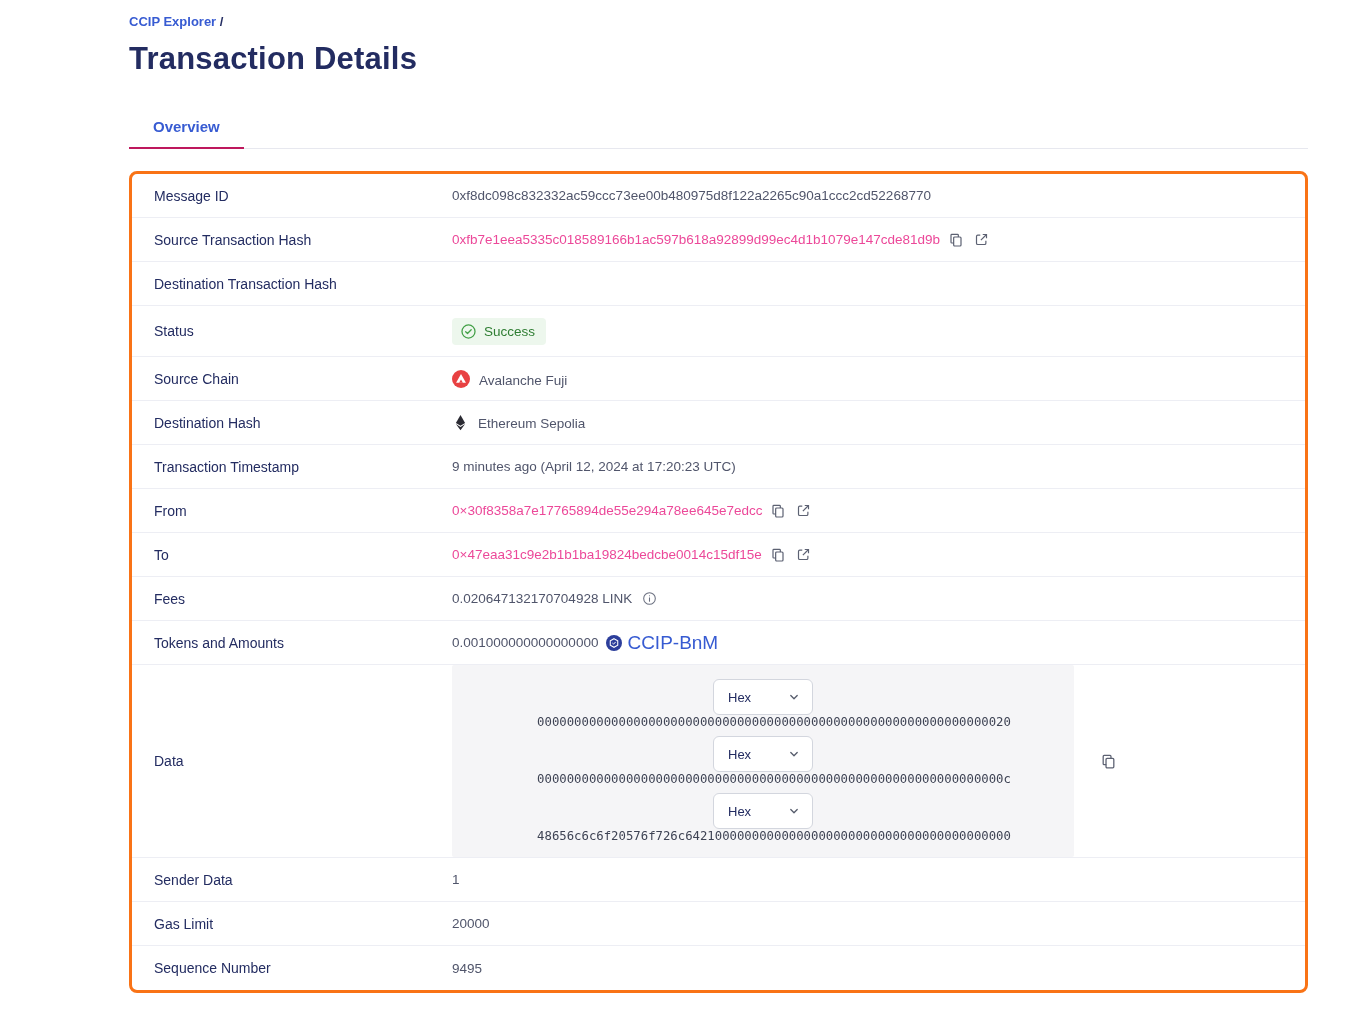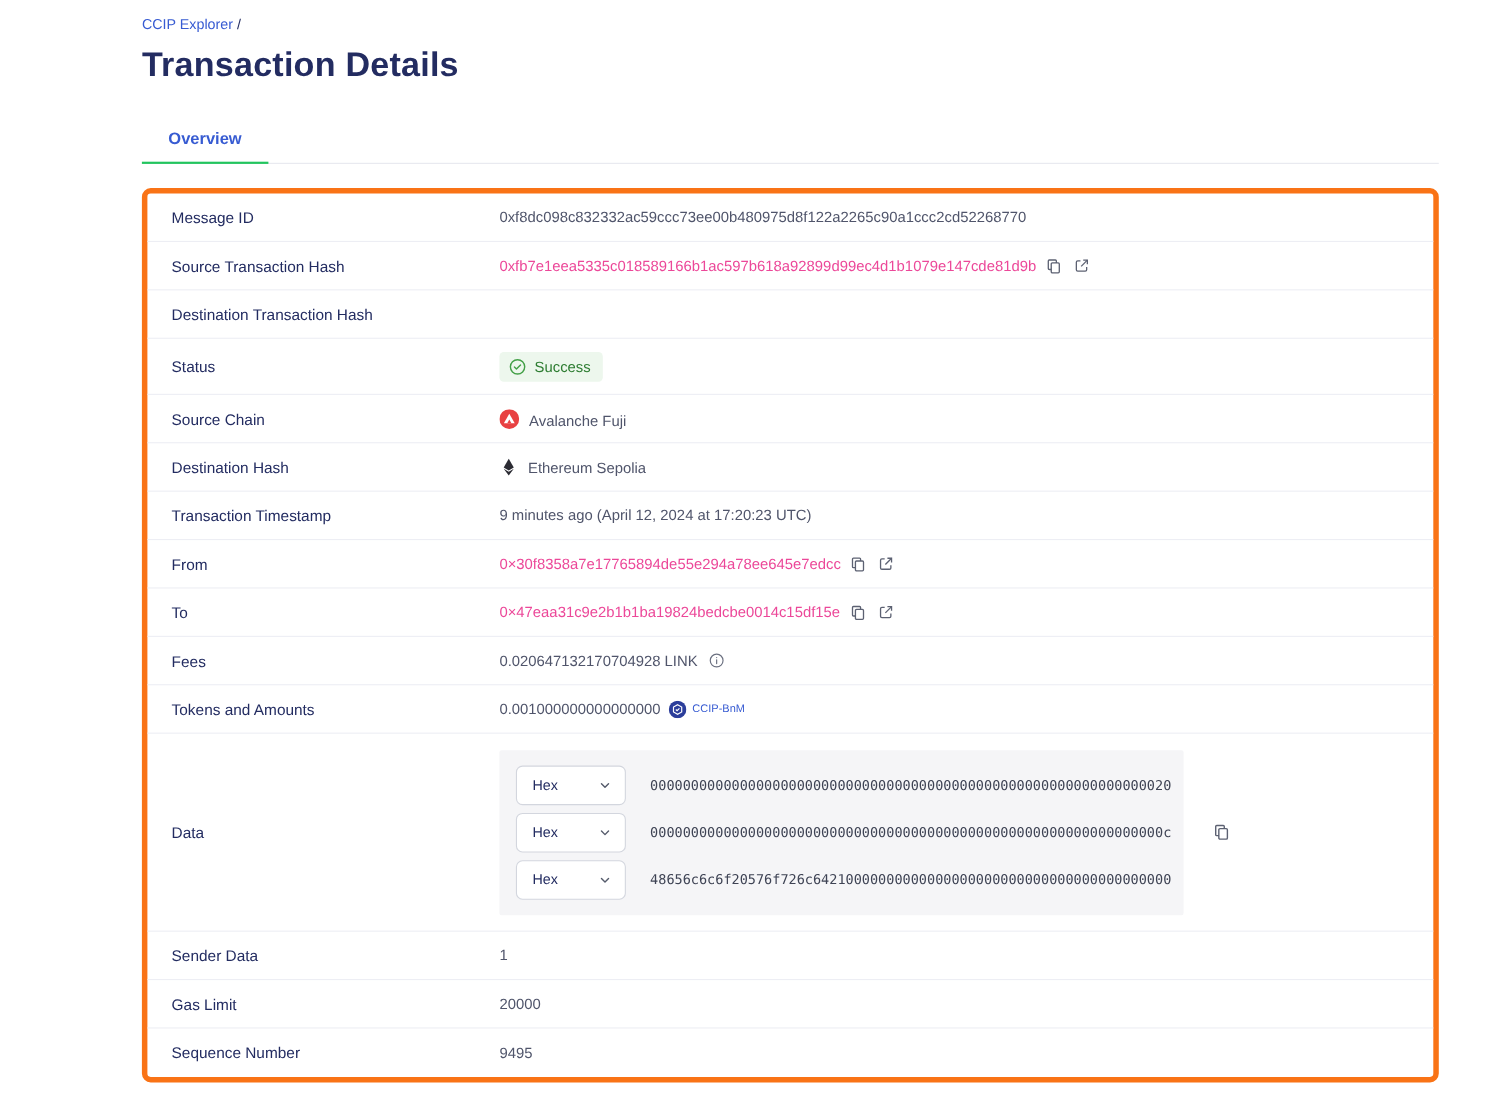--- a/index.html
+++ b/index.html
@@ -7,45 +7,45 @@
   body {
     width: 1358px; height: 1018px;
     background: #ffffff;
     font-family: "Liberation Sans", sans-serif;
     color: #232c61;
     overflow: hidden;
   }
   .page { padding: 14px 50px 0 129px; }
 
   
-  .breadcrumb { font-size: 13px; font-weight: 400; color: #232c61; line-height: 16px; }
+  .breadcrumb { font-size: 13px; font-weight: 700; color: #232c61; line-height: 16px; }
   .breadcrumb .crumb-link { color: #375bd2; cursor: pointer; }
   .page-title {
     margin: 10px 0 0 0;
     font-size: 31px; font-weight: 700; color: #232c61;
     letter-spacing: 0.2px; line-height: 38px;
   }
 
   
   .tabs { margin-top: 28px; width: 1179px; border-bottom: 1px solid #e7e8ef; }
   .tab {
     display: inline-block;
     padding: 12px 24px 12px 24px;
     font-size: 15px; font-weight: 600;
     color: #375bd2;
-    border-bottom: 2px solid #22c55e;
+    border-bottom: 2px solid #be185d;
     margin-bottom: -1px;
     cursor: pointer;
   }
 
   
   .card {
     margin-top: 22px;
     width: 1179px;
-    border: 5px solid #f97316;
+    border: 3px solid #f97316;
     border-radius: 8px;
     background: #fff;
   }
   .row {
     display: flex; align-items: center;
     min-height: 44px;
     border-bottom: 1px solid #edeef4;
   }
   .row:last-child { border-bottom: none; }
   .row-status { min-height: 51px; }
@@ -74,30 +74,30 @@
     background: #edf7ed;
     border-radius: 4px;
     padding: 5px 11px 5px 8px;
     font-size: 13.5px; color: #2e7d32;
   }
 
   
   .chain-val { display: inline-flex; align-items: flex-end; gap: 9px; color: #50556b; }
 
   
-  .token-link { display: inline-flex; align-items: center; gap: 5px; color: #375bd2; font-weight: 500; font-size: 10px; cursor: pointer; }
+  .token-link { display: inline-flex; align-items: center; gap: 5px; color: #375bd2; font-weight: 500; font-size: 19px; cursor: pointer; }
 
   
   .data-box {
     width: 622px;
     background: #f5f5f7;
     border-radius: 2px;
     padding: 14px 15px;
   }
-  .data-line { display: flex; align-items: center; margin-bottom: 7px; }
+  .data-line { display: flex; align-items: center; margin-bottom: 7px; flex-direction: column; }
   .data-line:last-child { margin-bottom: 0; }
   .hex-select {
     width: 100px; height: 36px;
     background: #fff;
     border: 1px solid #d3d6de;
     border-radius: 6px;
     display: flex; align-items: center; justify-content: space-between;
     padding: 0 11px 0 14px;
     font-size: 13px; color: #232c61;
     cursor: pointer;

